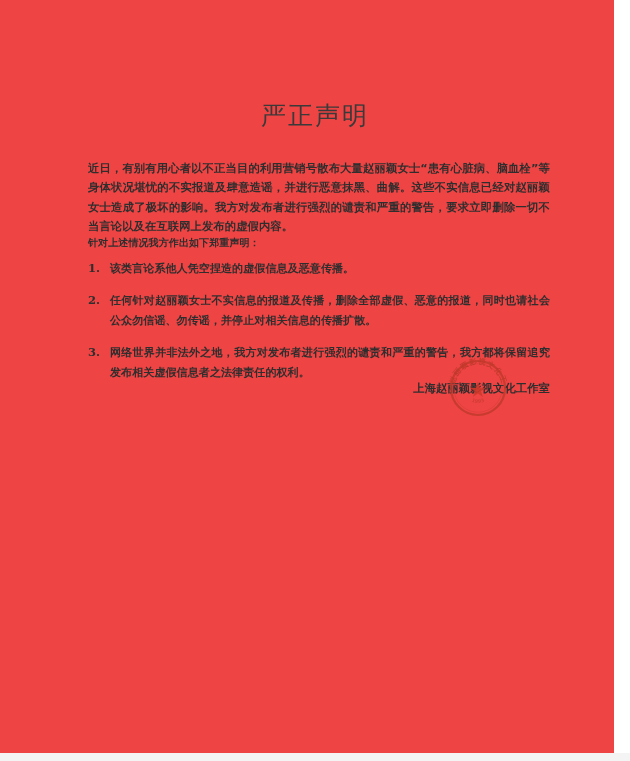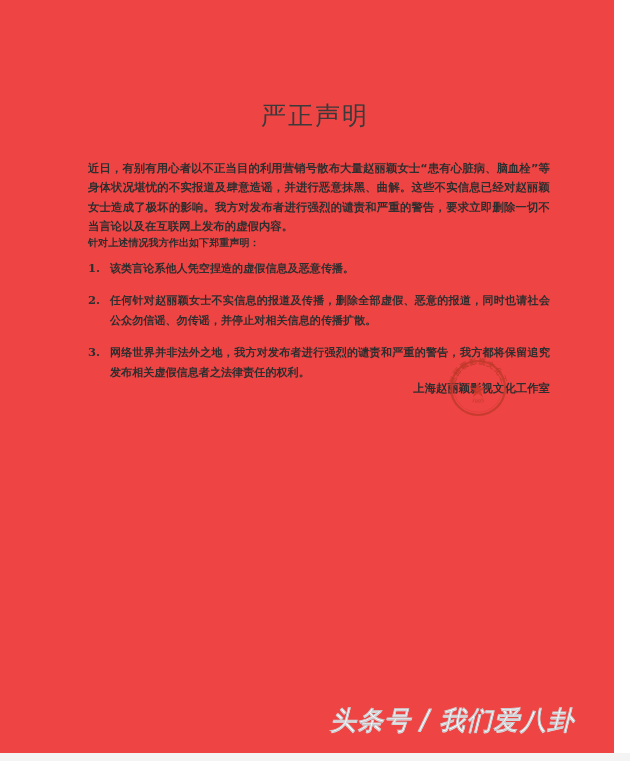--- a/index.html
+++ b/index.html
@@ -186,17 +186,16 @@
       <text font-family="DejaVu Sans, sans-serif" font-size="7.4" fill="#c0392b" opacity="0.85" font-weight="700" letter-spacing="1.1">
         <textPath href="#sealArcTop" startOffset="50%" text-anchor="middle">上海赵丽颖影视文化工作室</textPath>
       </text>
       <text x="32" y="40.5" text-anchor="middle" font-size="21" fill="#d0392b" opacity="0.88" font-family="DejaVu Sans, sans-serif">★</text>
       <text font-family="DejaVu Sans, sans-serif" font-size="5" fill="#c0392b" opacity="0.6" font-weight="700">
         <textPath href="#sealArcBottom" startOffset="50%" text-anchor="middle">1993</textPath>
       </text>
     </svg>
   </div>
 
-  <div class="watermark">头条号 / 我们爱八卦</div>
 
   <div class="bottom-band"></div>
 
 </div>
 
 </body></html>

